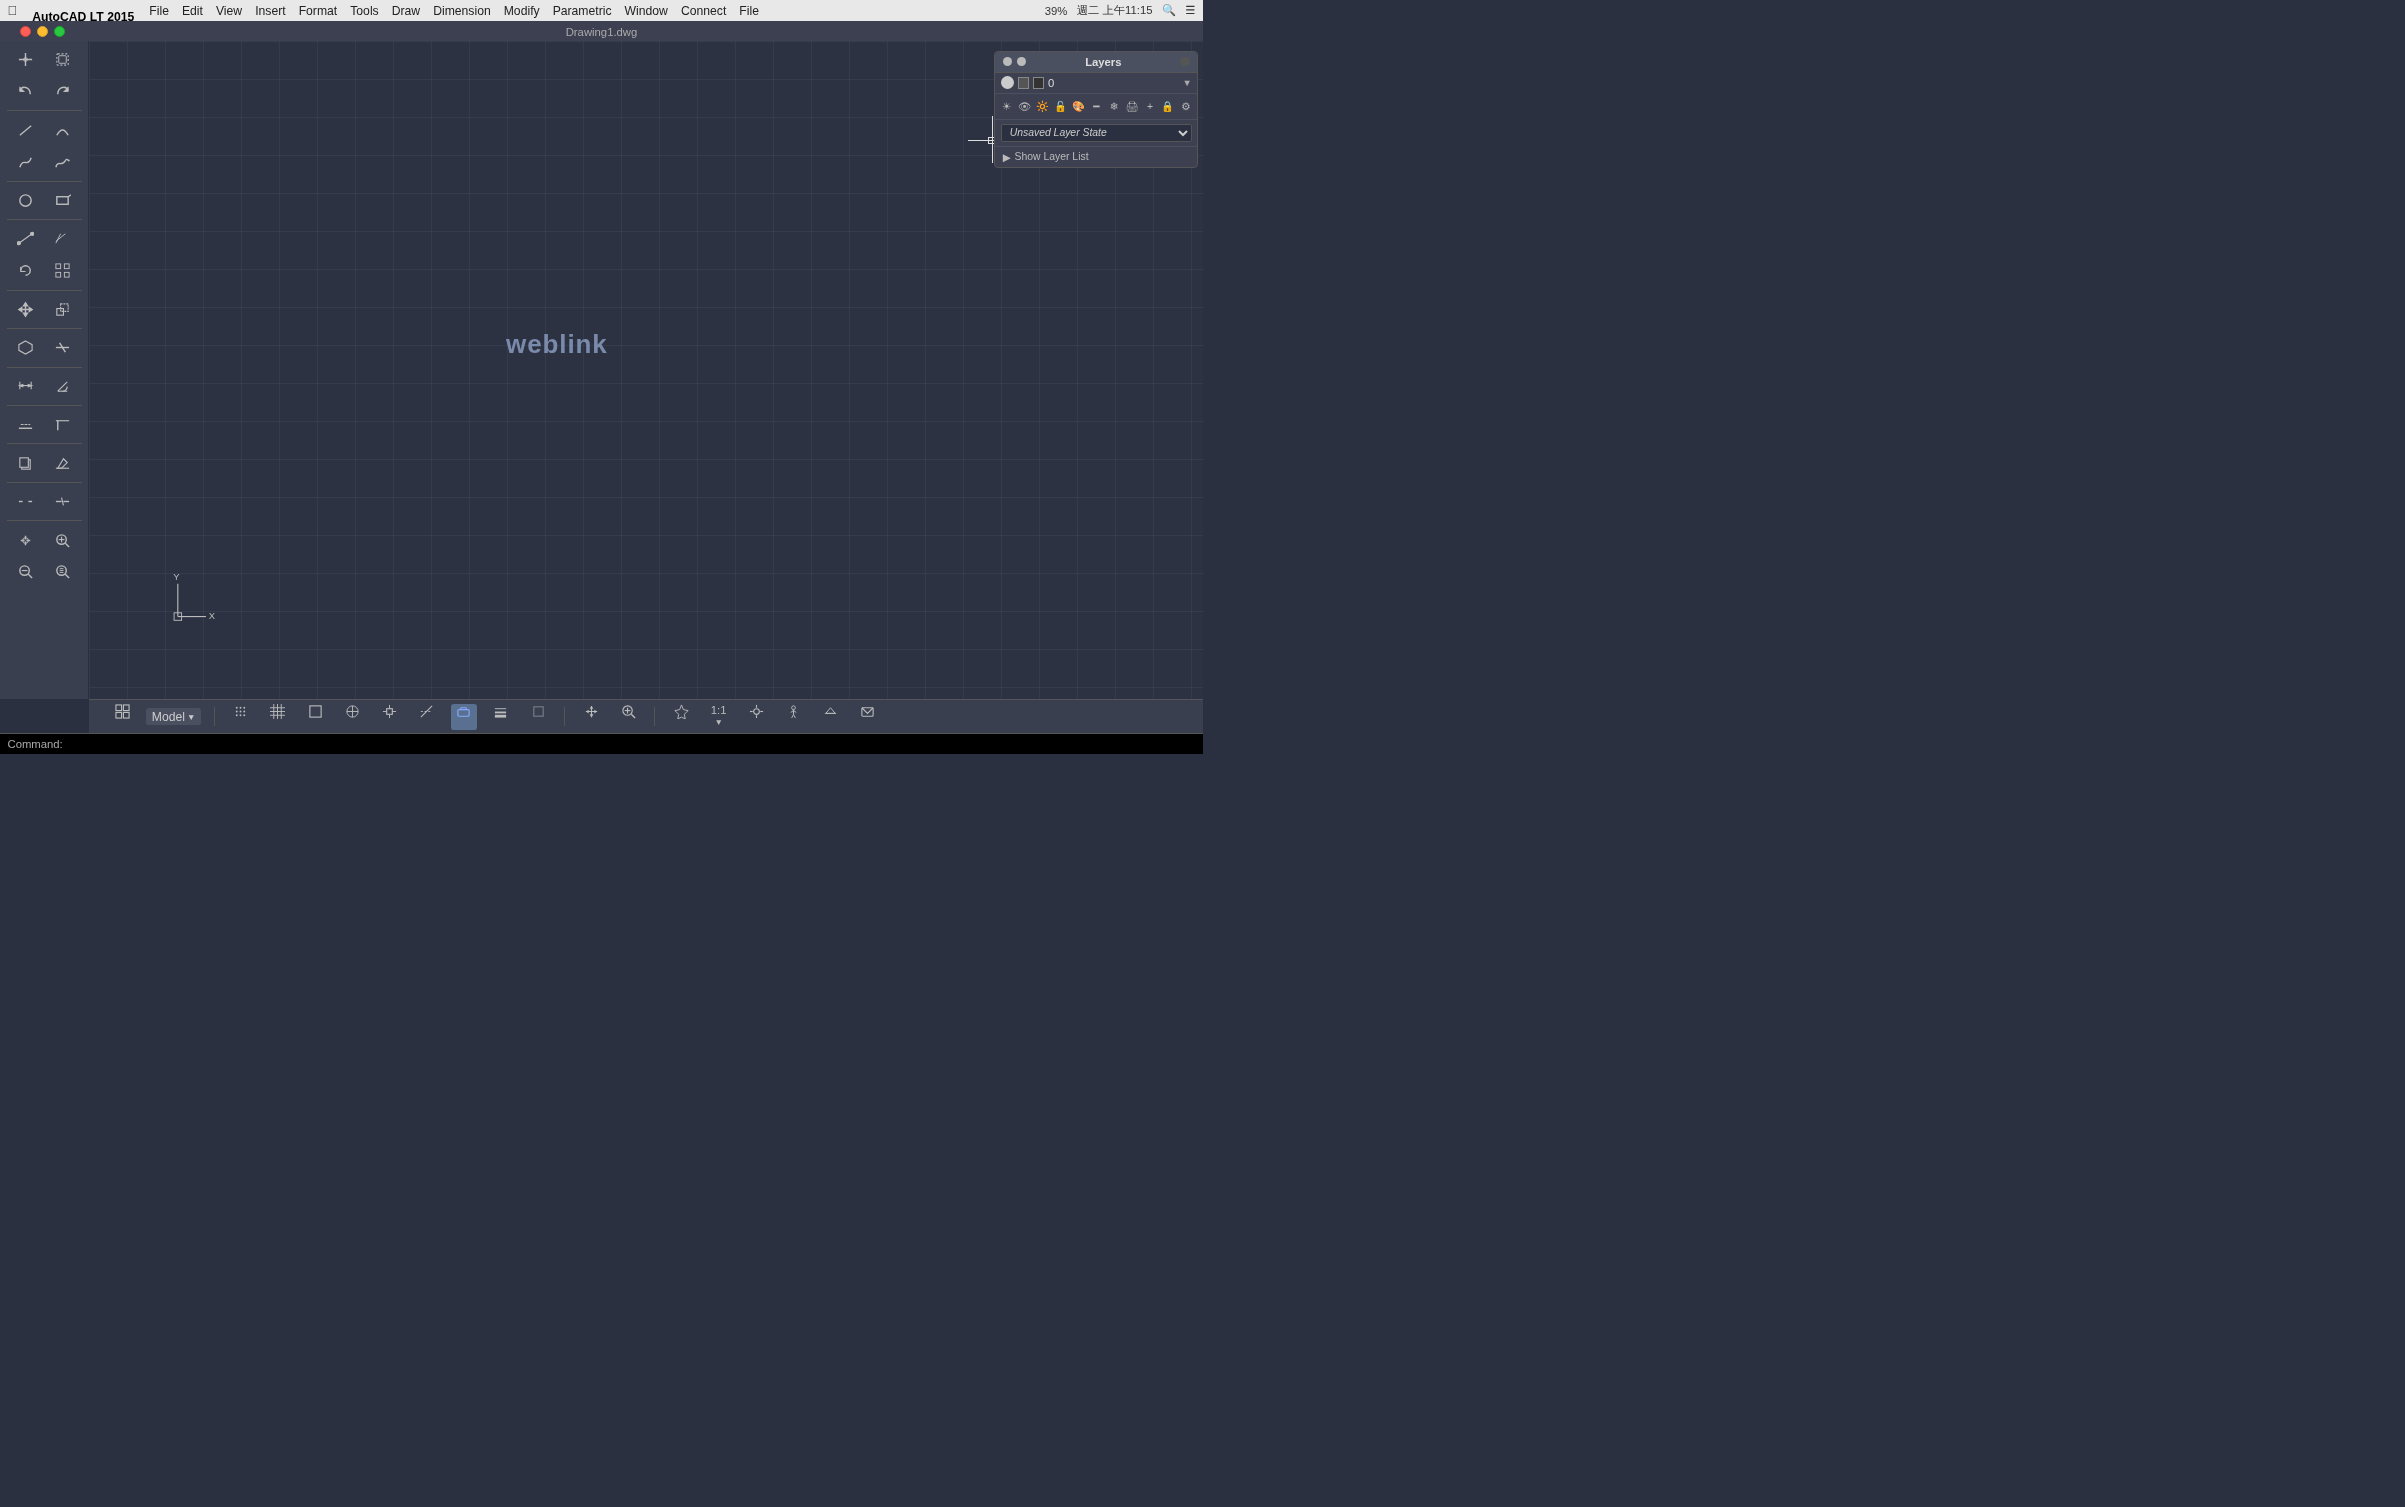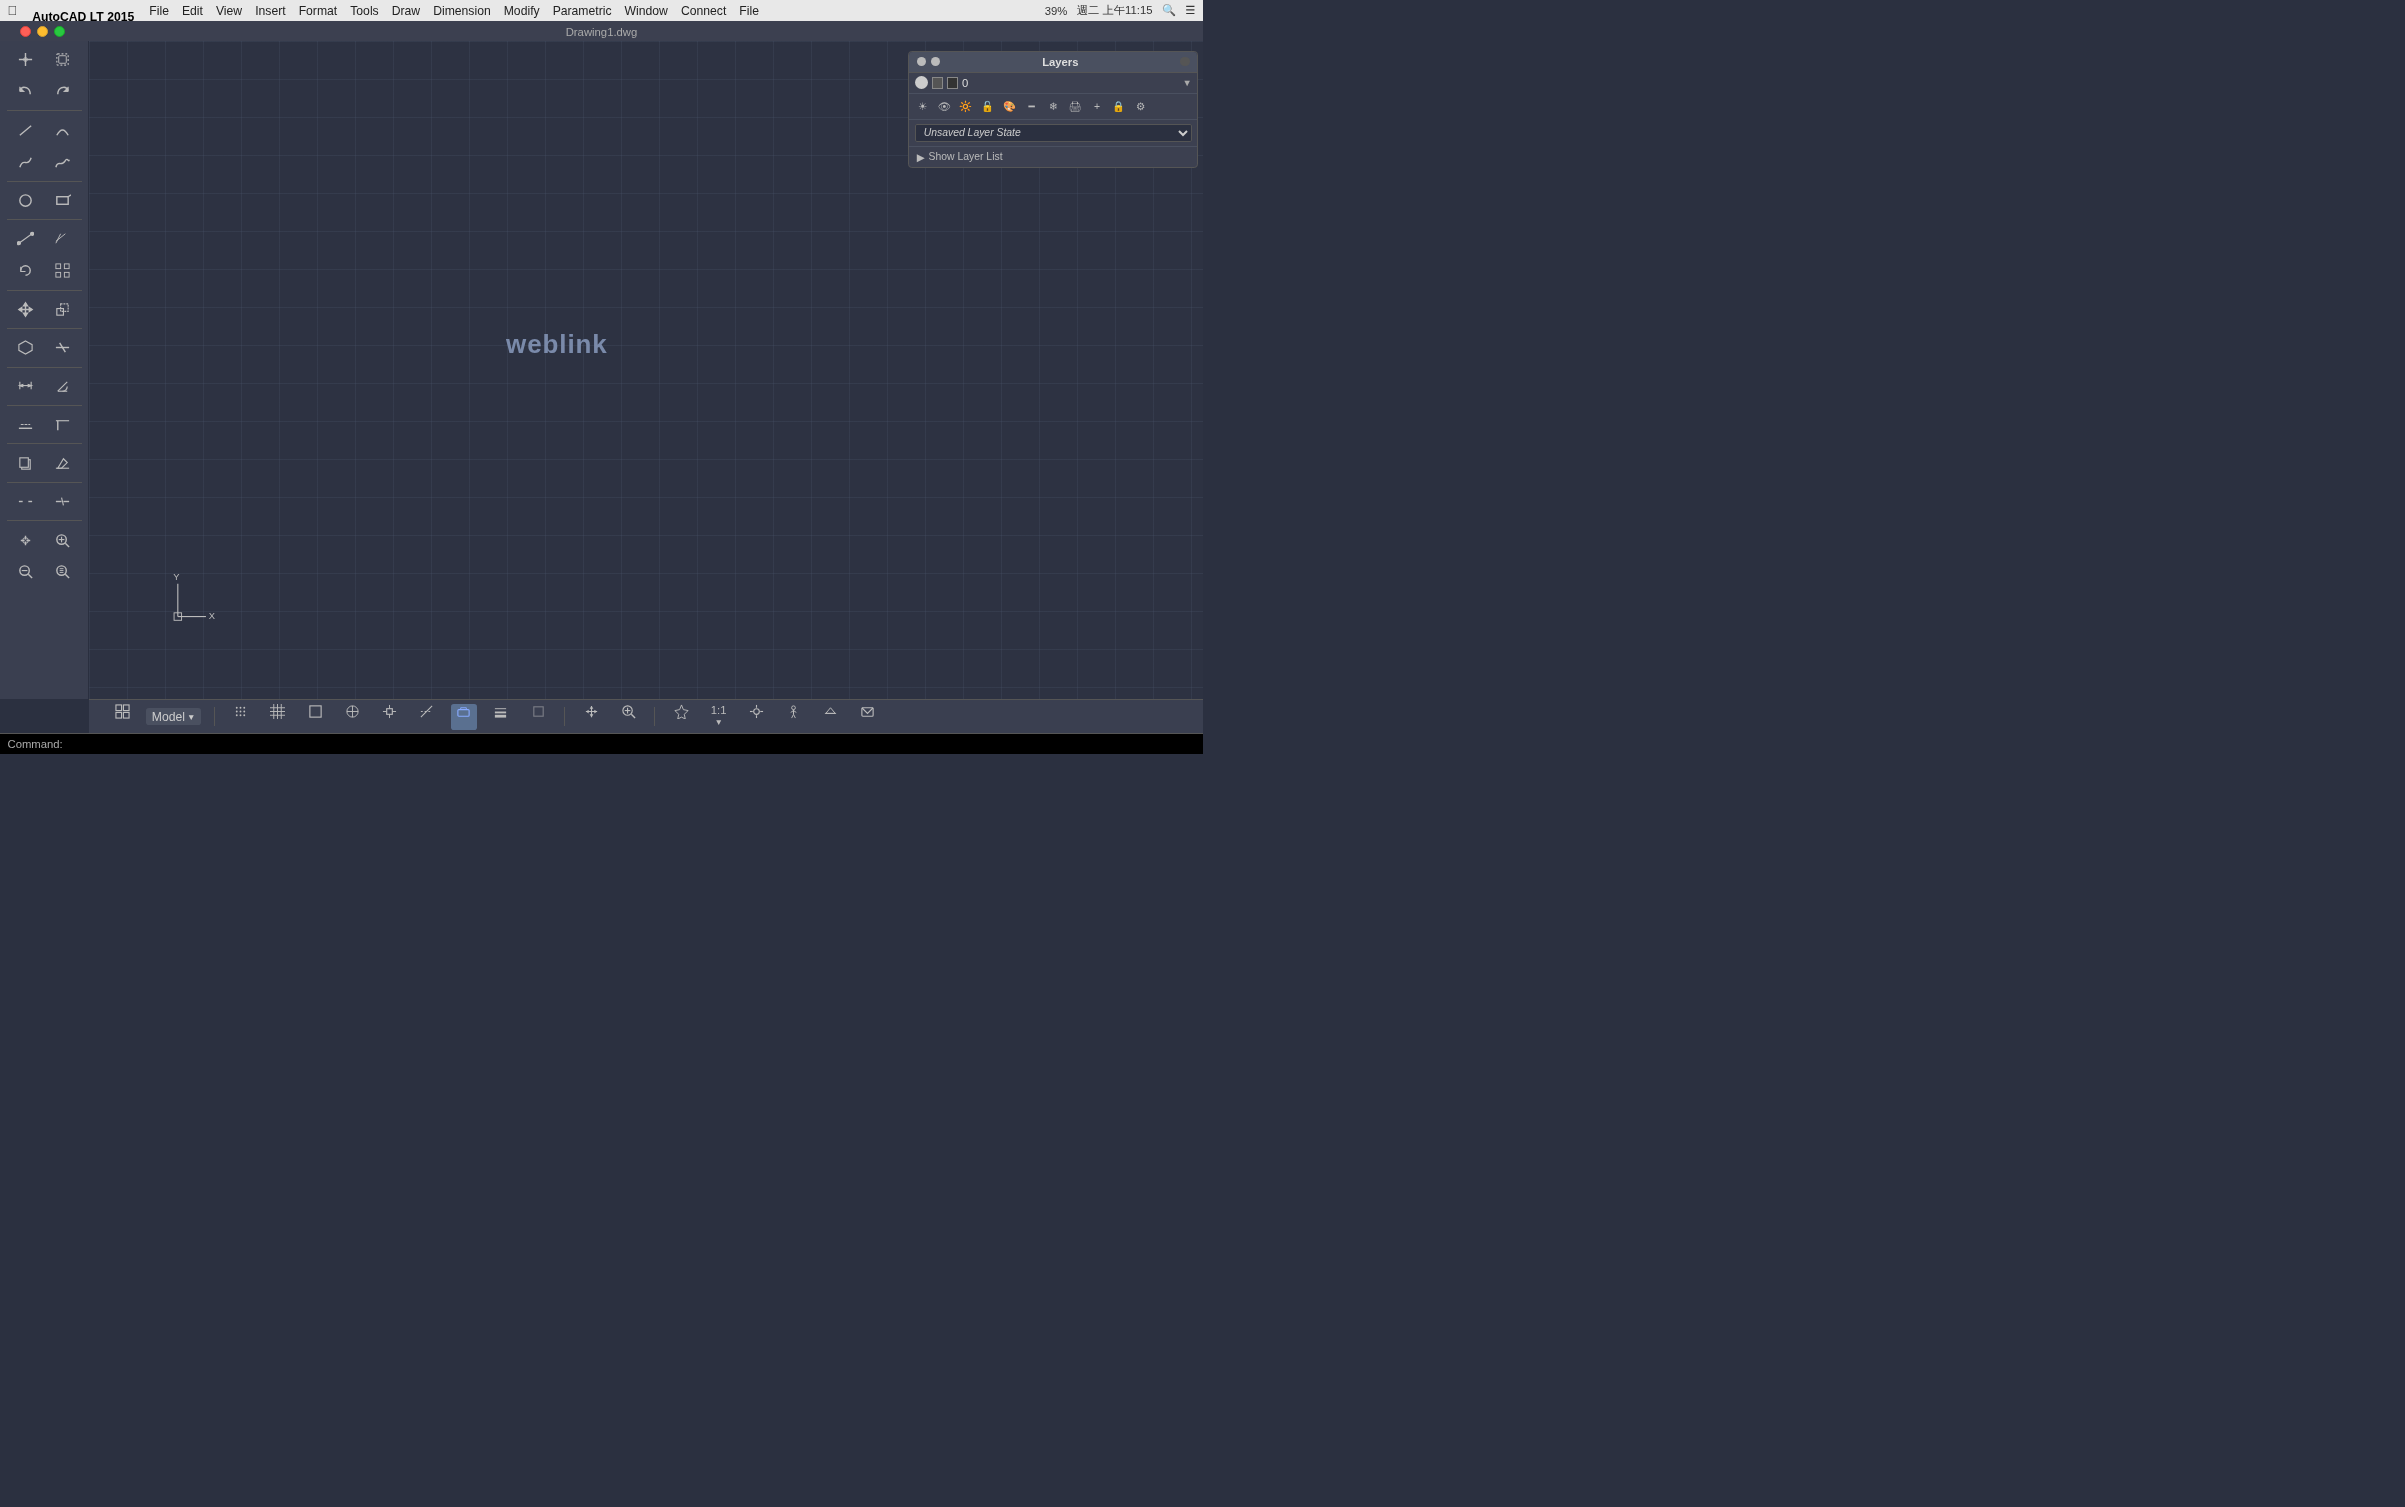--- a/index.html
+++ b/index.html
@@ -186,21 +186,21 @@
       pointer-events: none;
     }
     .axis-svg {
       width: 75px; height: 75px;
     }
 
     
     #layers-panel {
       position: absolute;
       top: 51px; right: 4.7px;
-      width: 290px;
+      width: 204px;
       background: #3c4050;
       border: 0.9px solid #555;
       border-radius: 3.8px;
       z-index: 50;
     }
     #layers-panel .panel-header {
       background: #4a5060;
       padding: 3.8px 7.5px;
       display: flex;
       align-items: center;

